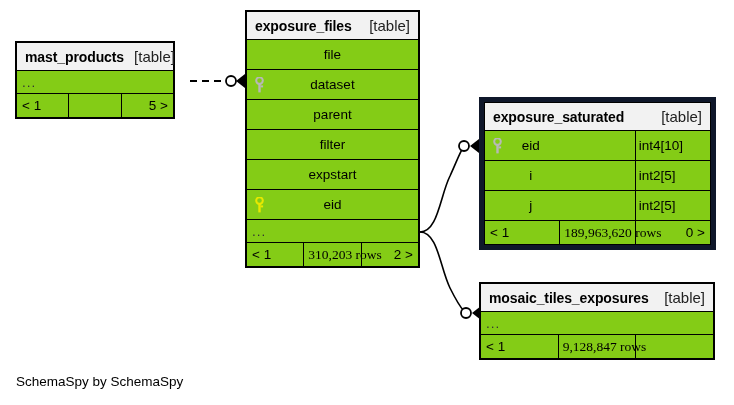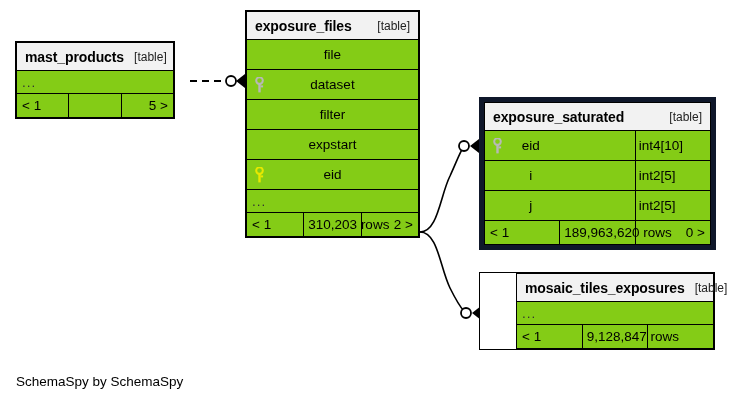--- a/index.html
+++ b/index.html
@@ -69,21 +69,21 @@
     align-items: center;
     justify-content: space-between;
     gap: 10px;
   }
   .tname {
     font-weight: bold;
     font-size: 14px;
     letter-spacing: -0.1px;
   }
   .tkind {
-    font-size: 12px;
+    font-size: 15px;
     color: #222;
   }
 
   
   .col-row td {
     height: 29px;
   }
   .col-cell {
     position: relative;
     text-align: center;
@@ -126,20 +126,21 @@
     font-size: 13.5px;
     white-space: nowrap;
   }
   .foot .left {
     text-align: left;
     padding: 0 0 0 5px !important;
   }
   .foot .mid {
     text-align: right;
     padding: 0 4px !important;
+    font-family: Liberation Serif, serif;
   }
   .foot .right {
     text-align: right;
     padding: 0 5px 0 0 !important;
   }
 
   
   #caption {
     position: absolute;
     left: 16px;
@@ -220,20 +221,25 @@
         <td class="col-cell" colspan="3">
           <svg class="keyicon" viewBox="0 0 11 16">
             <circle cx="5.5" cy="3.6" r="3.3" fill="none" stroke="#b8b8b8" stroke-width="2"></circle>
             <rect x="4.3" y="5.8" width="2.4" height="9.6" fill="#b8b8b8"></rect>
             <rect x="6.5" y="8.4" width="2.6" height="2" fill="#b8b8b8"></rect>
           </svg>
           <span class="cname">dataset</span>
         </td>
       </tr>
 
+      <tr class="col-row">
+        <td class="col-cell" colspan="3">
+          <span class="cname">parent</span>
+        </td>
+      </tr>
 
       <tr class="col-row">
         <td class="col-cell" colspan="3">
           <span class="cname">filter</span>
         </td>
       </tr>
 
       <tr class="col-row">
         <td class="col-cell" colspan="3">
           <span class="cname">expstart</span>
@@ -305,21 +311,21 @@
 
       <tr class="foot">
         <td class="left" style="width:17%">&lt; 1</td>
         <td class="mid" style="width:56%">189,963,620 rows</td>
         <td class="right" style="width:27%">0 &gt;</td>
       </tr>
     </tbody>
       </table>
   </div>
 
-  <div class="table-box" id="tbl-mosaic-tiles-exposures" style="left:479px; top:272px; width:236px;padding-left:36px;">
+  <div class="table-box" id="tbl-mosaic-tiles-exposures" style="left:479px; top:282px; width:236px;">
     <table class="tbl">
       <tbody>
           <tr>
         <td class="hdr-cell" colspan="3">
           <div class="hdr-inner">
             <span class="tname">mosaic_tiles_exposures</span>
             <span class="tkind">[table]</span>
           </div>
         </td>
       </tr>

